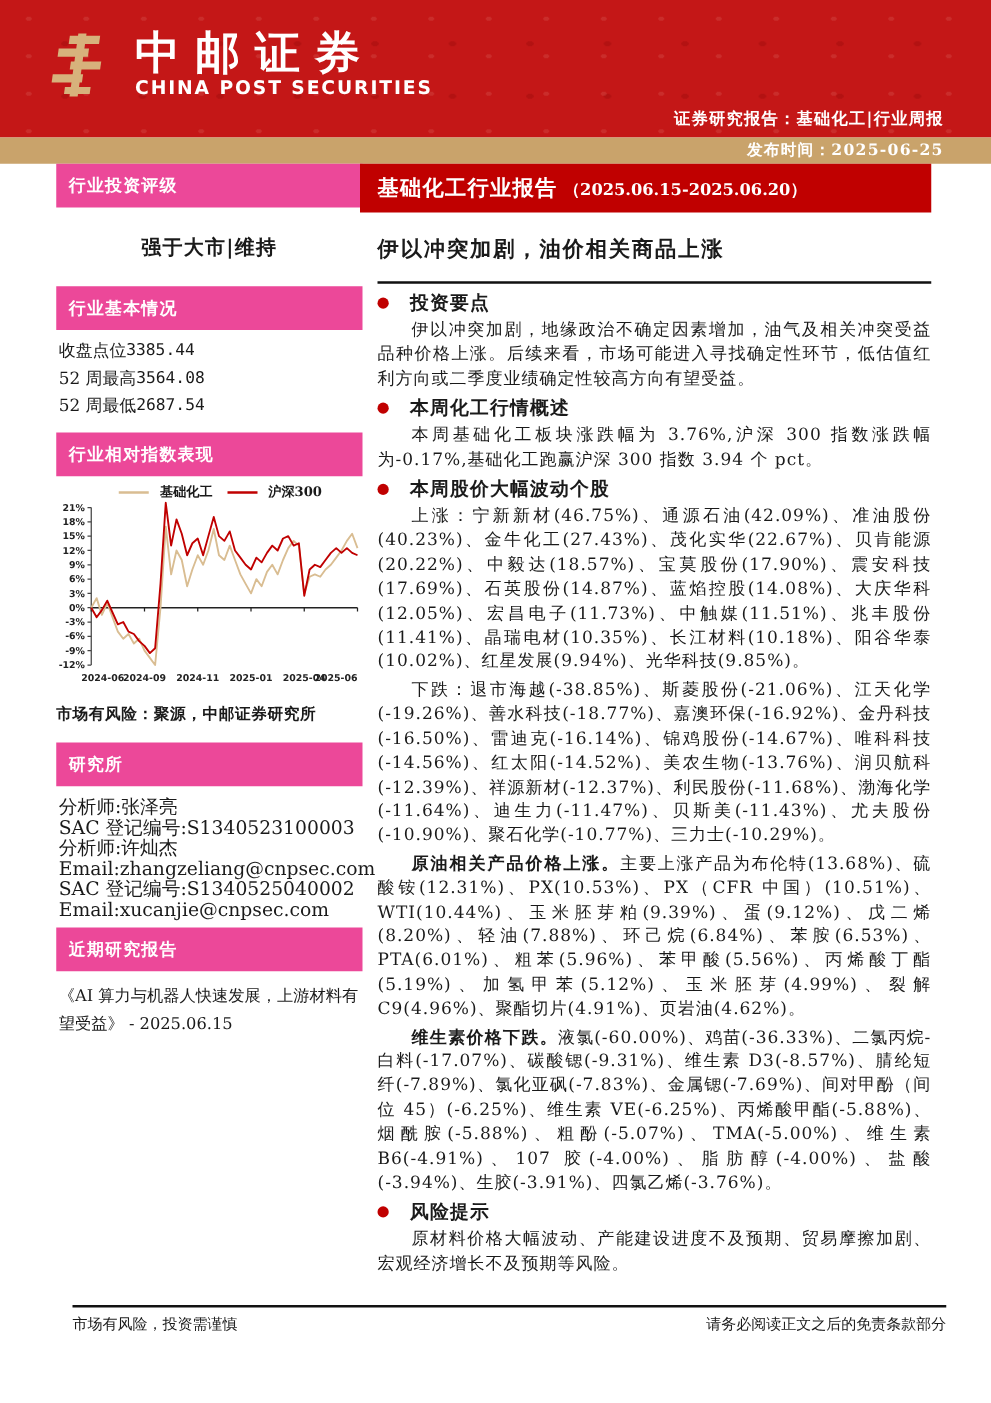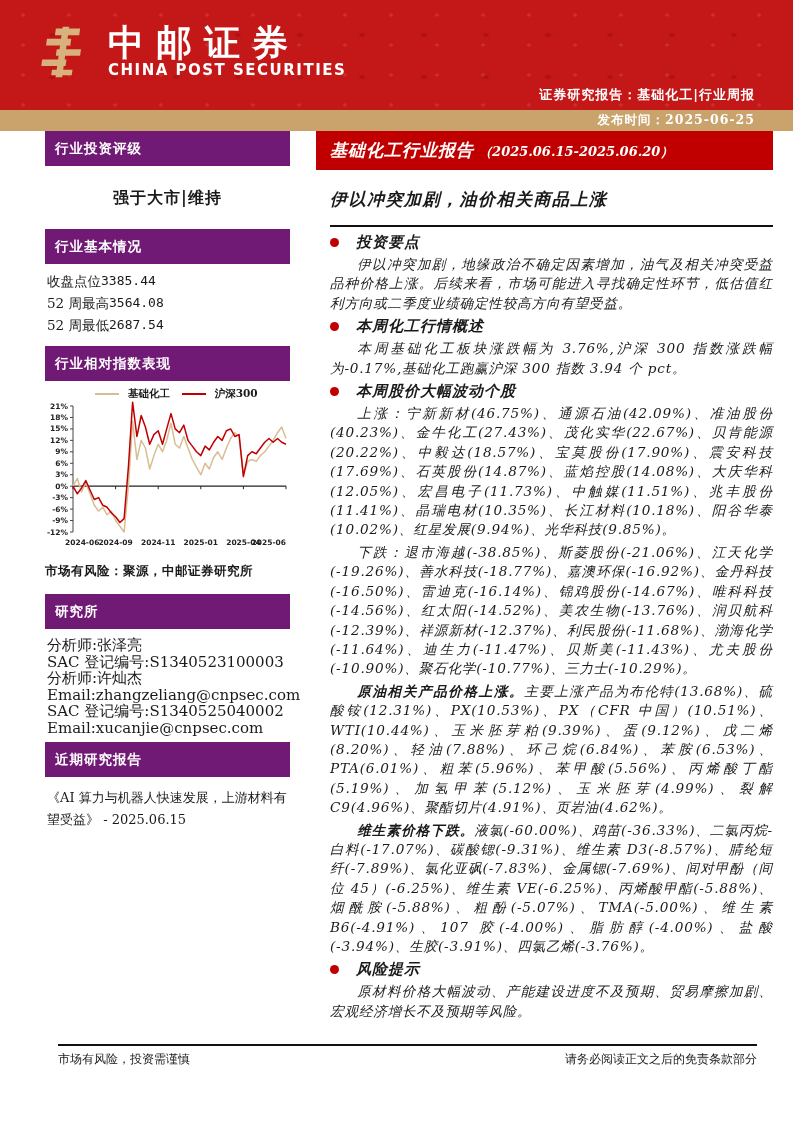--- a/index.html
+++ b/index.html
@@ -16,39 +16,39 @@
   .logo-emblem{width:56px;height:58px;margin-right:14px;}
   .logo-cn{color:#fff;font-size:36px;font-weight:bold;letter-spacing:12px;line-height:38px;
            font-family:"DejaVu Serif",serif;white-space:nowrap;}
   .logo-en{color:#fff;font-size:15px;font-weight:bold;letter-spacing:1.5px;line-height:18px;white-space:nowrap;}
   .hdr-report-type{position:absolute;right:38px;top:86px;color:#fff;font-size:13px;font-weight:bold;
                    letter-spacing:1px;font-family:"DejaVu Serif",serif;}
   .hdr-publish{position:absolute;right:38px;top:112px;color:#fff;font-size:12.5px;font-weight:bold;
                letter-spacing:1px;font-family:"DejaVu Serif",serif;}
   
   .sidebar{position:absolute;left:45px;top:131px;width:245px;}
-  .tan-hdr{background:#701a75;color:#fff;font-weight:bold;font-size:13.5px;
+  .tan-hdr{background:#ec4899;color:#fff;font-weight:bold;font-size:13.5px;
            padding:9px 10px 8px 10px;letter-spacing:1px;font-family:"DejaVu Serif",serif;}
   .rating-value{text-align:center;font-size:16px;font-weight:bold;margin:22px 0 20px 0;
                 font-family:"DejaVu Serif",serif;letter-spacing:1px;}
   .basic-table{padding:6px 2px 10px 2px;}
   .basic-row{display:flex;font-size:13.5px;line-height:22px;
              font-family:"DejaVu Serif",serif;}
   .basic-row .val{font-family:"DejaVu Sans Mono",monospace;font-size:13px;}
   .chart-block{margin-top:6px;}
   .legend{display:flex;justify-content:center;gap:12px;margin:6px 0 0 18px;font-size:10.5px;
           font-weight:bold;font-family:"DejaVu Serif",serif;align-items:center;}
   .legend .sw{display:inline-block;width:24px;height:0;border-top:2px solid;margin-right:5px;vertical-align:middle;}
   .chart-source{font-size:12.5px;font-weight:bold;margin:10px 0 14px 0;letter-spacing:0.5px;
                 font-family:"DejaVu Serif",serif;}
   .analysts{padding:8px 0 6px 2px;font-size:15px;line-height:16.5px;font-family:"DejaVu Serif",serif;}
   .analysts div{white-space:nowrap;}
   .recent{padding:10px 0 0 2px;font-size:13px;line-height:22px;font-family:"DejaVu Serif",serif;}
   
-  .main{position:absolute;left:316px;top:131px;width:457px;font-style:italic;}
+  .main{position:absolute;left:288px;top:131px;width:457px;}
   .title-box{background:#c00000;color:#fff;padding:8px 12px 8px 14px;font-family:"DejaVu Serif",serif;}
   .title-box .t1{font-size:17px;font-weight:bold;letter-spacing:1px;}
   .title-box .t2{font-size:13px;font-weight:bold;}
   .subtitle{font-size:17px;font-weight:bold;margin:18px 0 0 14px;letter-spacing:1.5px;
             font-family:"DejaVu Serif",serif;}
   .main-hr{border:none;border-top:2px solid #111;margin:14px 0 6px 14px;width:443px;}
   .sec-head{display:flex;align-items:center;margin:4px 0 2px 14px;text-align:right;}
   .bullet{width:9px;height:9px;border-radius:50%;background:#c00000;margin-right:17px;flex:0 0 9px;}
   .sec-head .h{font-size:15px;font-weight:bold;letter-spacing:1px;font-family:"DejaVu Serif",serif;}
   .para{font-size:13.6px;line-height:19.4px;text-align:justify;text-indent:2em;

